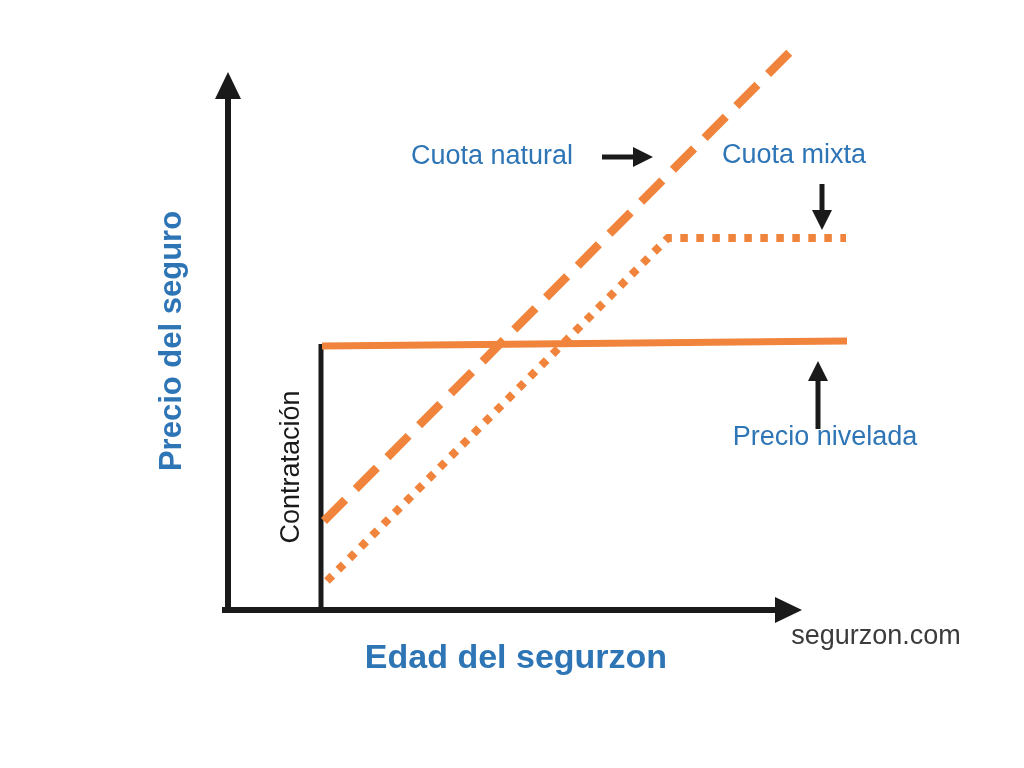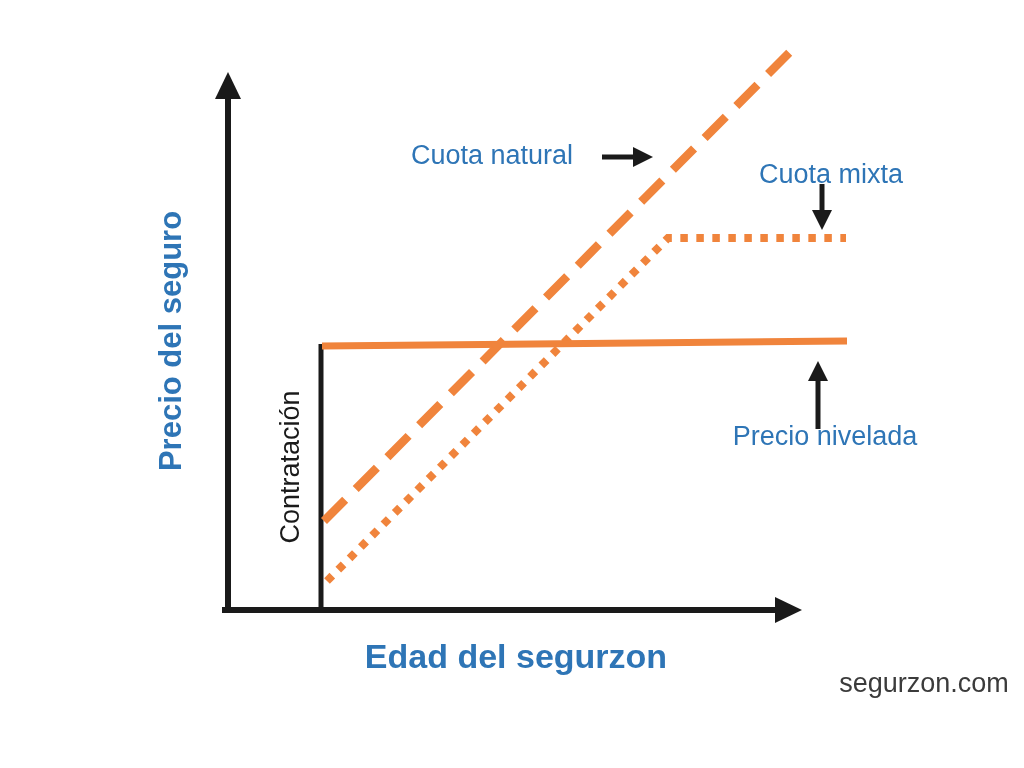--- a/index.html
+++ b/index.html
@@ -35,23 +35,23 @@
   }
   .legend-label {
     color: #2E75B6;
     font-weight: normal;
     font-size: 27px;
   }
   .y-axis-label   { font-size: 31px; left: 171px; top: 341px; }
   .x-axis-label   { font-size: 34px; left: 516px; top: 657px; }
   .contract-label { font-size: 27px; color: #1A1A1A; left: 291px; top: 467px; }
   .natural-label  { left: 492px; top: 156px; }
-  .mixta-label    { left: 831px; top: 155px; margin-top: 20px; }
+  .mixta-label    { left: 794px; top: 155px; }
   .nivelada-label { left: 825px; top: 437px; }
-  .watermark      { font-size: 27px; color: #3B3B3B; left: 924px; top: 636px; margin-top: 48px; }
+  .watermark      { font-size: 27px; color: #3B3B3B; left: 876px; top: 636px; }
 </style>
 </head>
 <body>
 
 <div class="canvas">
 
   <svg width="1024" height="768" viewBox="0 0 1024 768">
 
     <g>
 

